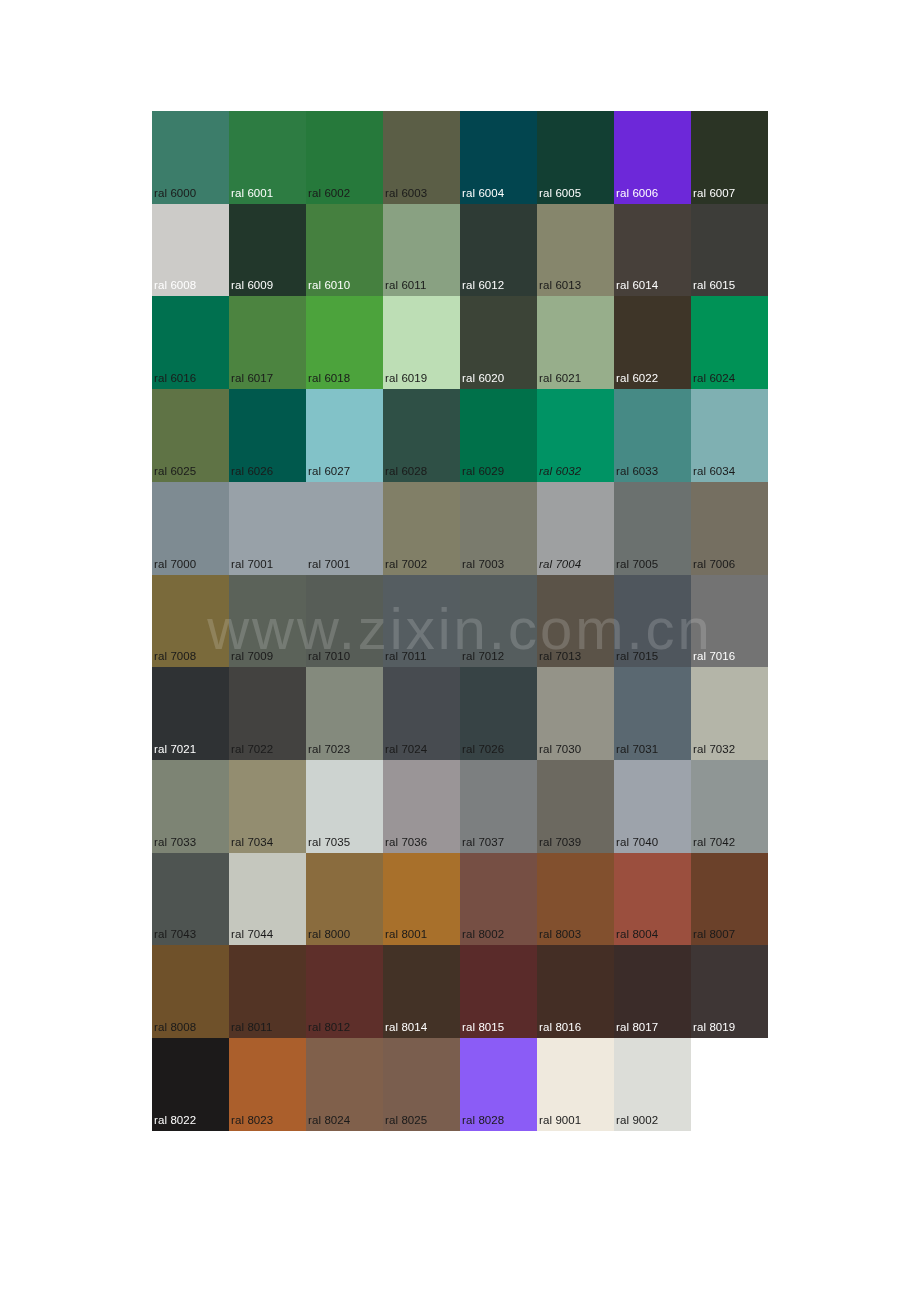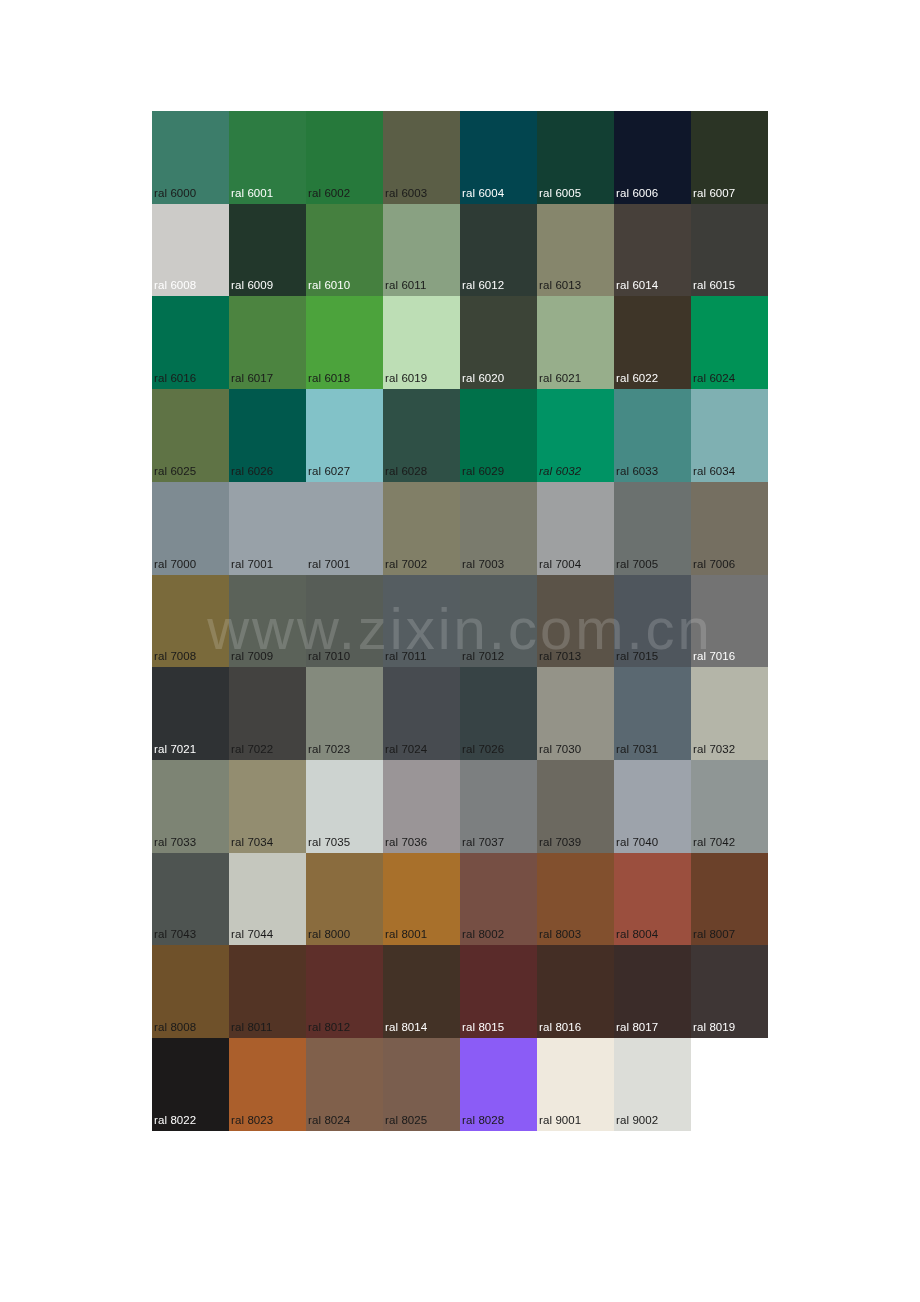--- a/index.html
+++ b/index.html
@@ -97,21 +97,21 @@
       </div>
       <div class="swatch" style="background: rgb(91, 94, 70);">
         <span class="swatch-label" style="color: rgb(26, 26, 26);">ral 6003</span>
       </div>
       <div class="swatch" style="background: rgb(2, 69, 79);">
         <span class="swatch-label" style="color: rgb(255, 255, 255);">ral 6004</span>
       </div>
       <div class="swatch" style="background: rgb(18, 63, 51);">
         <span class="swatch-label" style="color: rgb(255, 255, 255);">ral 6005</span>
       </div>
-      <div class="swatch" style="background: #0f172a;">
+      <div class="swatch" style="background: #6d28d9;">
         <span class="swatch-label" style="color: rgb(255, 255, 255);">ral 6006</span>
       </div>
       <div class="swatch" style="background: rgb(43, 52, 37);">
         <span class="swatch-label" style="color: rgb(255, 255, 255);">ral 6007</span>
       </div>
       <div class="swatch" style="background: rgba(51, 48, 36, 0.25);">
         <span class="swatch-label" style="color: rgb(255, 255, 255);">ral 6008</span>
       </div>
       <div class="swatch" style="background: rgb(34, 55, 43);">
         <span class="swatch-label" style="color: rgb(255, 255, 255);">ral 6009</span>
@@ -190,21 +190,21 @@
       </div>
       <div class="swatch" style="background: rgb(152, 161, 168);">
         <span class="swatch-label" style="color: rgb(26, 26, 26);">ral 7001</span>
       </div>
       <div class="swatch" style="background: rgb(129, 127, 103);">
         <span class="swatch-label" style="color: rgb(26, 26, 26);">ral 7002</span>
       </div>
       <div class="swatch" style="background: rgb(122, 123, 109);">
         <span class="swatch-label" style="color: rgb(26, 26, 26);">ral 7003</span>
       </div>
-      <div class="swatch" style="background: rgb(158, 160, 161);">
+      <div class="swatch" style="background: rgb(158, 160, 161); font-style: italic;">
         <span class="swatch-label" style="color: rgb(26, 26, 26);">ral 7004</span>
       </div>
       <div class="swatch" style="background: rgb(107, 113, 111);">
         <span class="swatch-label" style="color: rgb(26, 26, 26);">ral 7005</span>
       </div>
       <div class="swatch" style="background: rgb(117, 111, 97);">
         <span class="swatch-label" style="color: rgb(26, 26, 26);">ral 7006</span>
       </div>
       <div class="swatch" style="background: rgb(122, 106, 59);">
         <span class="swatch-label" style="color: rgb(26, 26, 26);">ral 7008</span>

